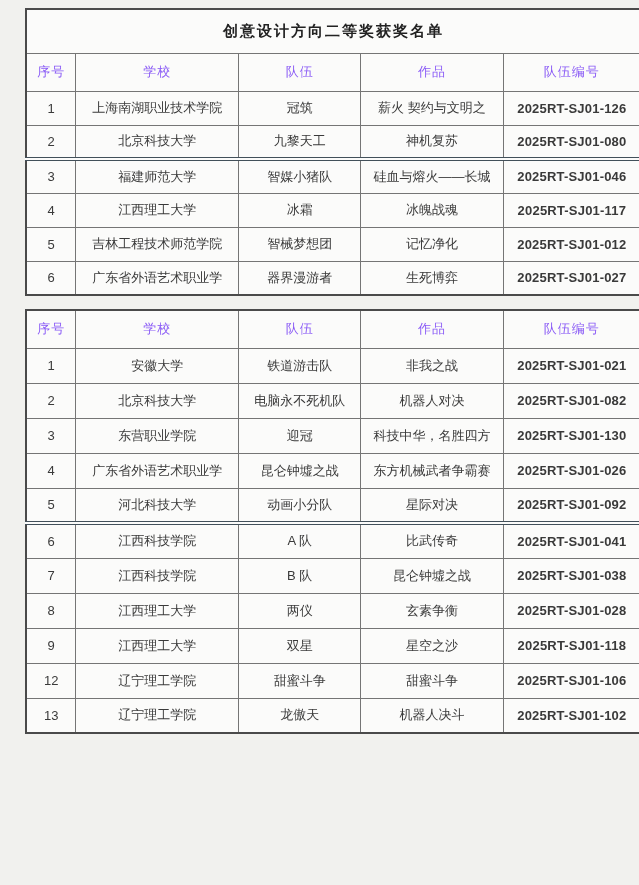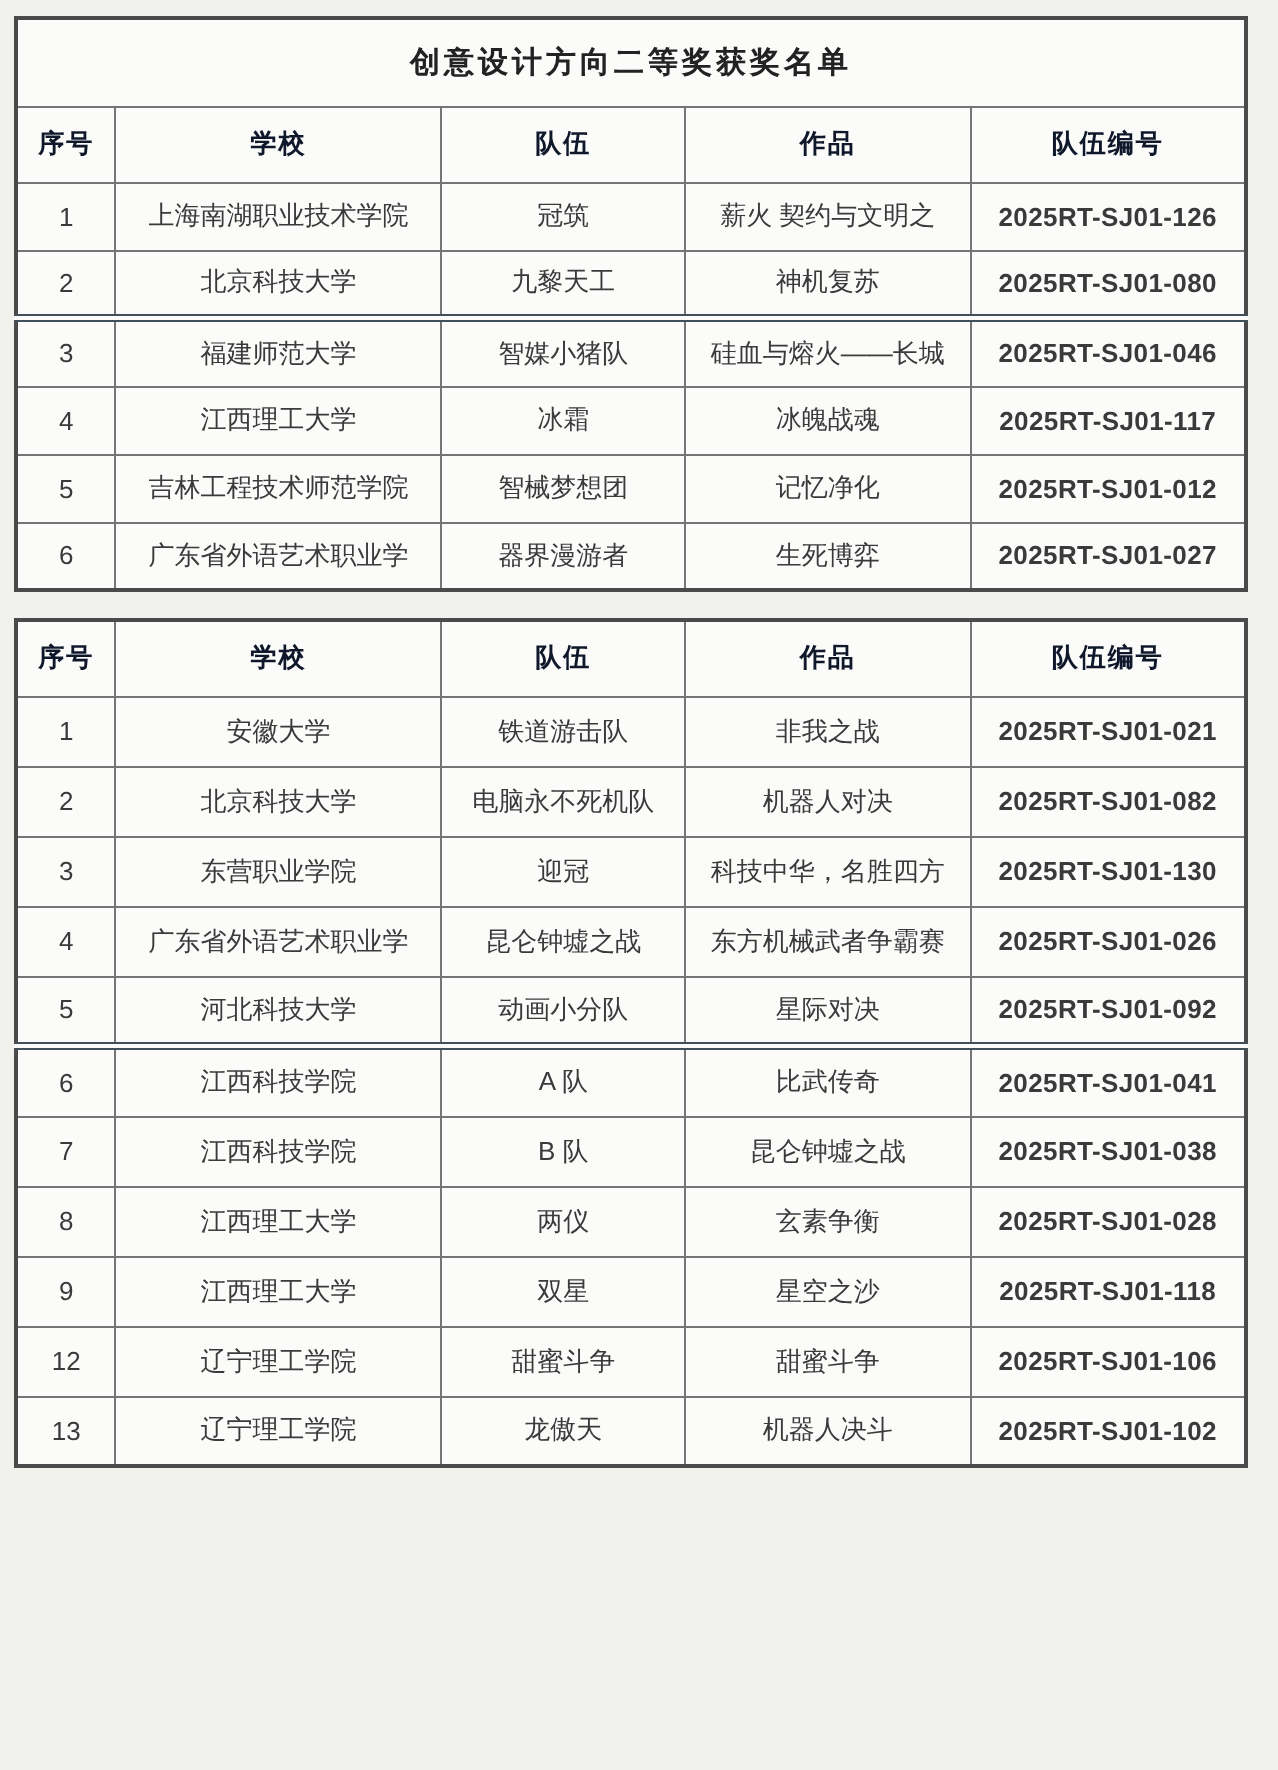--- a/index.html
+++ b/index.html
@@ -5,21 +5,21 @@
   html,body{margin:0;padding:0;}
   body{
     width:639px;height:885px;
     background:#f1f1ee;
     font-family:"Liberation Sans","DejaVu Sans",sans-serif;
     -webkit-font-smoothing:antialiased;
   }
   .page{
     width:639px;height:885px;
     box-sizing:border-box;
-    padding:8px 7px;
+    padding:8px 25px;
   }
   table.award{
     width:617px;
     table-layout:fixed;
     border-collapse:collapse;
     background:#fbfbfa;
     border:2px solid #4a4a4a;
   }
   table.award td, table.award th{
     border:1px solid #757575;
@@ -33,22 +33,22 @@
   td.title-cell{
     height:44px;
     font-size:15px;
     font-weight:bold;
     color:#222;
     letter-spacing:2px;
   }
   table.award th{
     height:38px;
     font-size:13px;
-    font-weight:bold;
-    color:#0f172a;
+    font-weight:normal;
+    color:#8b5cf6;
     letter-spacing:1px;
   }
   table.award tbody td{
     height:34px;
     font-size:13px;
     color:#3a3a3a;
   }
   table[data-table="1"] tbody td{height:35px;}
   td.col-no{font-size:11.5px;color:#4a4a4a;}
   td.col-code{

